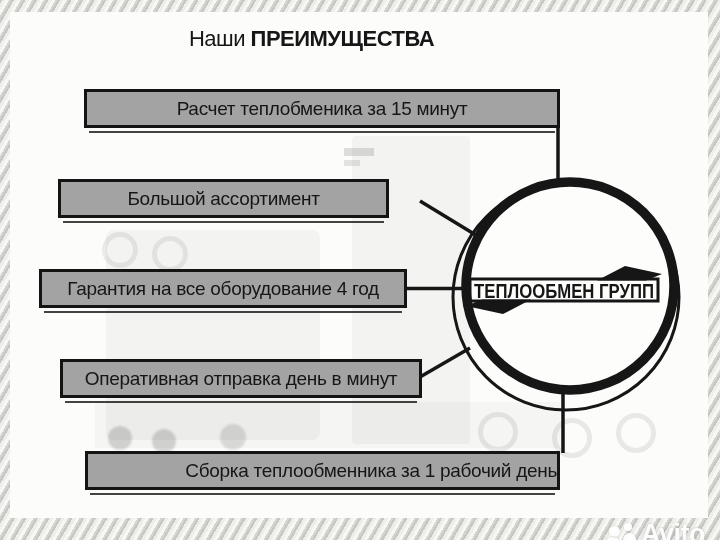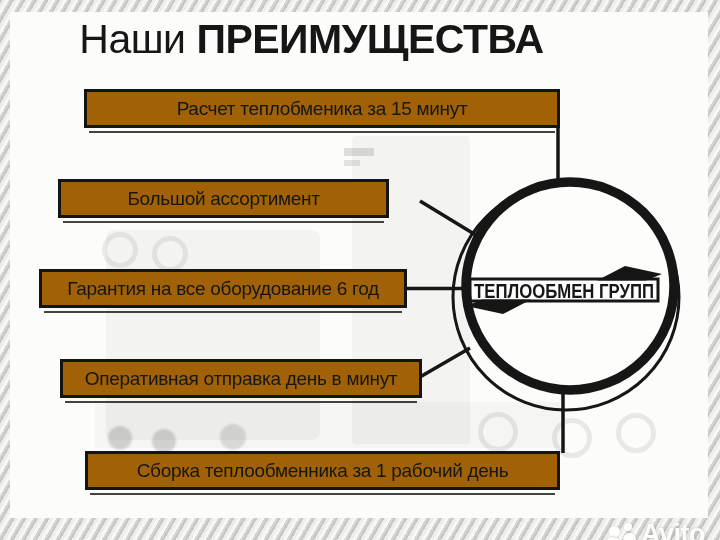--- a/index.html
+++ b/index.html
@@ -22,43 +22,43 @@
   
   .ghost{position:absolute;pointer-events:none;}
   .ph-rect{background:rgba(70,70,64,0.05);border-radius:8px;}
   .ph-ring{border-radius:50%;border:5px solid rgba(0,0,0,0.07);}
   .ph-mark{background:rgba(0,0,0,0.12);}
   .ph-blob{border-radius:50%;background:rgba(0,0,0,0.15);filter:blur(1.2px);}
 
   
   .title{
     position:absolute;left:0;top:16px;width:623px;height:46px;
-    text-align:center;font-size:41px;letter-spacing:-0.5px;color:#161616;
+    text-align:center;font-size:22px;letter-spacing:-0.5px;color:#161616;
     line-height:46px;white-space:nowrap;
   }
   .title .t-reg{font-weight:400;}
   .title .t-bold{font-weight:700;}
 
   
   .box{
     position:absolute;height:39px;box-sizing:border-box;
-    border:3px solid #141414;background:#a16207;
+    border:3px solid #141414;background:#a3a3a3;
     display:flex;align-items:center;justify-content:center;
     font-size:19px;letter-spacing:-0.3px;color:#161616;
     z-index:3;
   }
   .box::after{ 
     content:"";position:absolute;left:2px;right:2px;bottom:-8px;height:2px;
     background:rgba(20,20,20,0.8);
   }
   .b1{left:84px;top:89px;width:476px;}
   .b2{left:58px;top:179px;width:331px;}
   .b3{left:39px;top:269px;width:368px;}
   .b4{left:60px;top:359px;width:362px;}
-  .b5{left:85px;top:451px;width:475px;}
+  .b5{left:85px;top:451px;width:475px;justify-content:flex-end;}
 
   .diagram-svg{position:absolute;inset:0;z-index:4;}
 
   
   .wm{position:absolute;left:600px;top:516px;width:118px;height:44px;z-index:6;}
   .wm-dot{
     position:absolute;border-radius:50%;
     background:rgba(255,255,255,0.95);
     box-shadow:0 0 2px rgba(0,0,0,0.18);
   }
@@ -99,21 +99,21 @@
     <span class="t-bold">ПРЕИМУЩЕСТВА</span>
   </div>
 
   <div class="box b1">
     <span>Расчет теплобменика за 15 минут</span>
   </div>
   <div class="box b2">
     <span>Большой ассортимент</span>
   </div>
   <div class="box b3">
-    <span>Гарантия на все оборудование 6 год</span>
+    <span>Гарантия на все оборудование 4 год</span>
   </div>
   <div class="box b4">
     <span>Оперативная отправка день в минут</span>
   </div>
   <div class="box b5">
     <span>Сборка теплообменника за 1 рабочий день</span>
   </div>
 
   <svg class="diagram-svg" width="720" height="540" viewBox="0 0 720 540">
     <g stroke="#161616" stroke-width="3.5">

